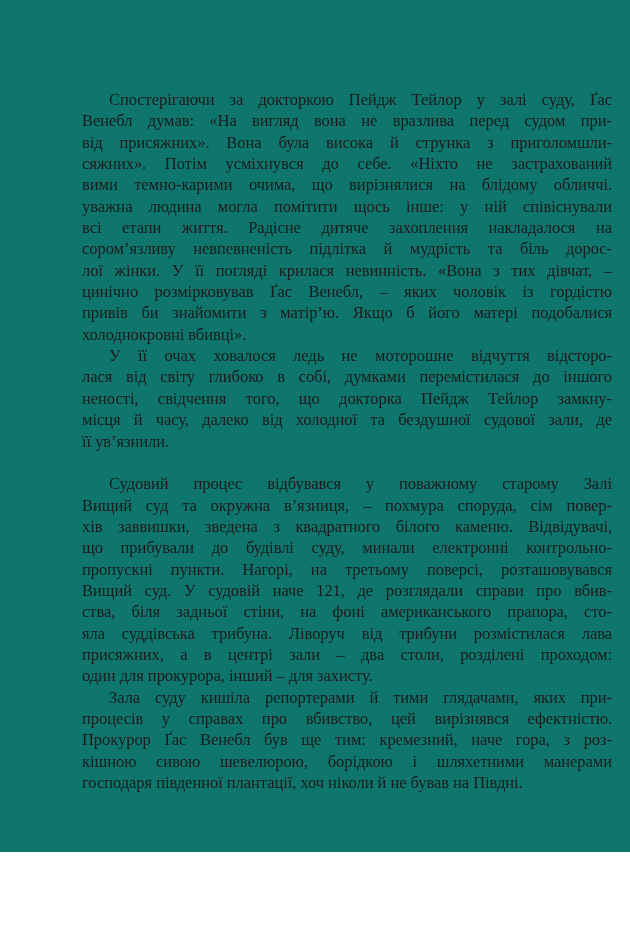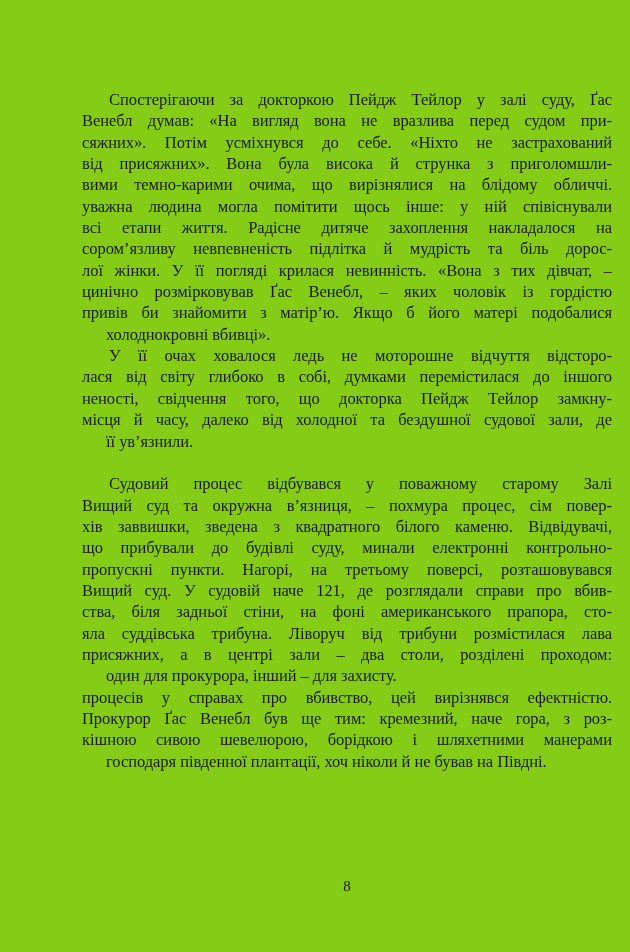--- a/index.html
+++ b/index.html
@@ -3,22 +3,22 @@
 <meta charset="utf-8">
 <style>
   html, body {
     margin: 0;
     padding: 0;
     background: #ffffff;
   }
   .page {
     position: relative;
     width: 630px;
-    height: 952px;
-    background: #84cc16;
+    height: 852px;
+    background: #0f766e;
     overflow: hidden;
     font-family: "Liberation Serif", "DejaVu Serif", serif;
     color: #1b1b1b;
   }
   .text-block {
     position: absolute;
     left: 82px;
     top: 89px;
     width: 530px;
     font-size: 16.5px;
@@ -36,21 +36,20 @@
     text-align-last: justify;
     white-space: normal;
     height: 21.35px;
     overflow: hidden;
   }
   .line.indent {
     text-indent: 27px;
   }
   .line.para-end {
     text-align-last: left;
-    margin-left: 24px;
   }
   .page-number {
     position: absolute;
     left: 82px;
     top: 876px;
     width: 530px;
     text-align: center;
     font-size: 15px;
     line-height: 21px;
     color: #1b1b1b;
@@ -59,54 +58,55 @@
 </head>
 <body>
 
 <div class="page">
 
   <div class="text-block">
 
     <div class="paragraph">
       <div class="line indent">Спостерігаючи за докторкою Пейдж Тейлор у залі суду, Ґас</div>
       <div class="line">Венебл думав: «На вигляд вона не вразлива перед судом при-</div>
+      <div class="line">від присяжних». Вона була висока й струнка з приголомшли-</div>
       <div class="line">сяжних». Потім усміхнувся до себе. «Ніхто не застрахований</div>
-      <div class="line">від присяжних». Вона була висока й струнка з приголомшли-</div>
       <div class="line">вими темно-карими очима, що вирізнялися на блідому обличчі.</div>
       <div class="line">уважна людина могла помітити щось інше: у ній співіснували</div>
       <div class="line">всі етапи життя. Радісне дитяче захоплення накладалося на</div>
       <div class="line">сором’язливу невпевненість підлітка й мудрість та біль дорос-</div>
       <div class="line">лої жінки. У її погляді крилася невинність. «Вона з тих дівчат, –</div>
       <div class="line">цинічно розмірковував Ґас Венебл, – яких чоловік із гордістю</div>
       <div class="line">привів би знайомити з матір’ю. Якщо б його матері подобалися</div>
       <div class="line para-end">холоднокровні вбивці».</div>
     </div>
 
     <div class="paragraph">
       <div class="line indent">У її очах ховалося ледь не моторошне відчуття відсторо-</div>
       <div class="line">лася від світу глибоко в собі, думками перемістилася до іншого</div>
       <div class="line">неності, свідчення того, що докторка Пейдж Тейлор замкну-</div>
       <div class="line">місця й часу, далеко від холодної та бездушної судової зали, де</div>
       <div class="line para-end">її ув’язнили.</div>
     </div>
 
     <div class="paragraph section-start">
       <div class="line indent">Судовий процес відбувався у поважному старому Залі</div>
-      <div class="line">Вищий суд та окружна в’язниця, – похмура процес, сім повер-</div>
+      <div class="line">Вищий суд та окружна в’язниця, – похмура споруда, сім повер-</div>
       <div class="line">хів заввишки, зведена з квадратного білого каменю. Відвідувачі,</div>
       <div class="line">що прибували до будівлі суду, минали електронні контрольно-</div>
       <div class="line">пропускні пункти. Нагорі, на третьому поверсі, розташовувався</div>
       <div class="line">Вищий суд. У судовій наче 121, де розглядали справи про вбив-</div>
       <div class="line">ства, біля задньої стіни, на фоні американського прапора, сто-</div>
       <div class="line">яла суддівська трибуна. Ліворуч від трибуни розмістилася лава</div>
       <div class="line">присяжних, а в центрі зали – два столи, розділені проходом:</div>
       <div class="line para-end">один для прокурора, інший – для захисту.</div>
     </div>
 
     <div class="paragraph">
+      <div class="line indent">Зала суду кишіла репортерами й тими глядачами, яких при-</div>
       <div class="line">процесів у справах про вбивство, цей вирізнявся ефектністю.</div>
       <div class="line">Прокурор Ґас Венебл був ще тим: кремезний, наче гора, з роз-</div>
       <div class="line">кішною сивою шевелюрою, борідкою і шляхетними манерами</div>
       <div class="line para-end">господаря південної плантації, хоч ніколи й не бував на Півдні.</div>
     </div>
 
   </div>
 
   <div class="page-number">8</div>
 

